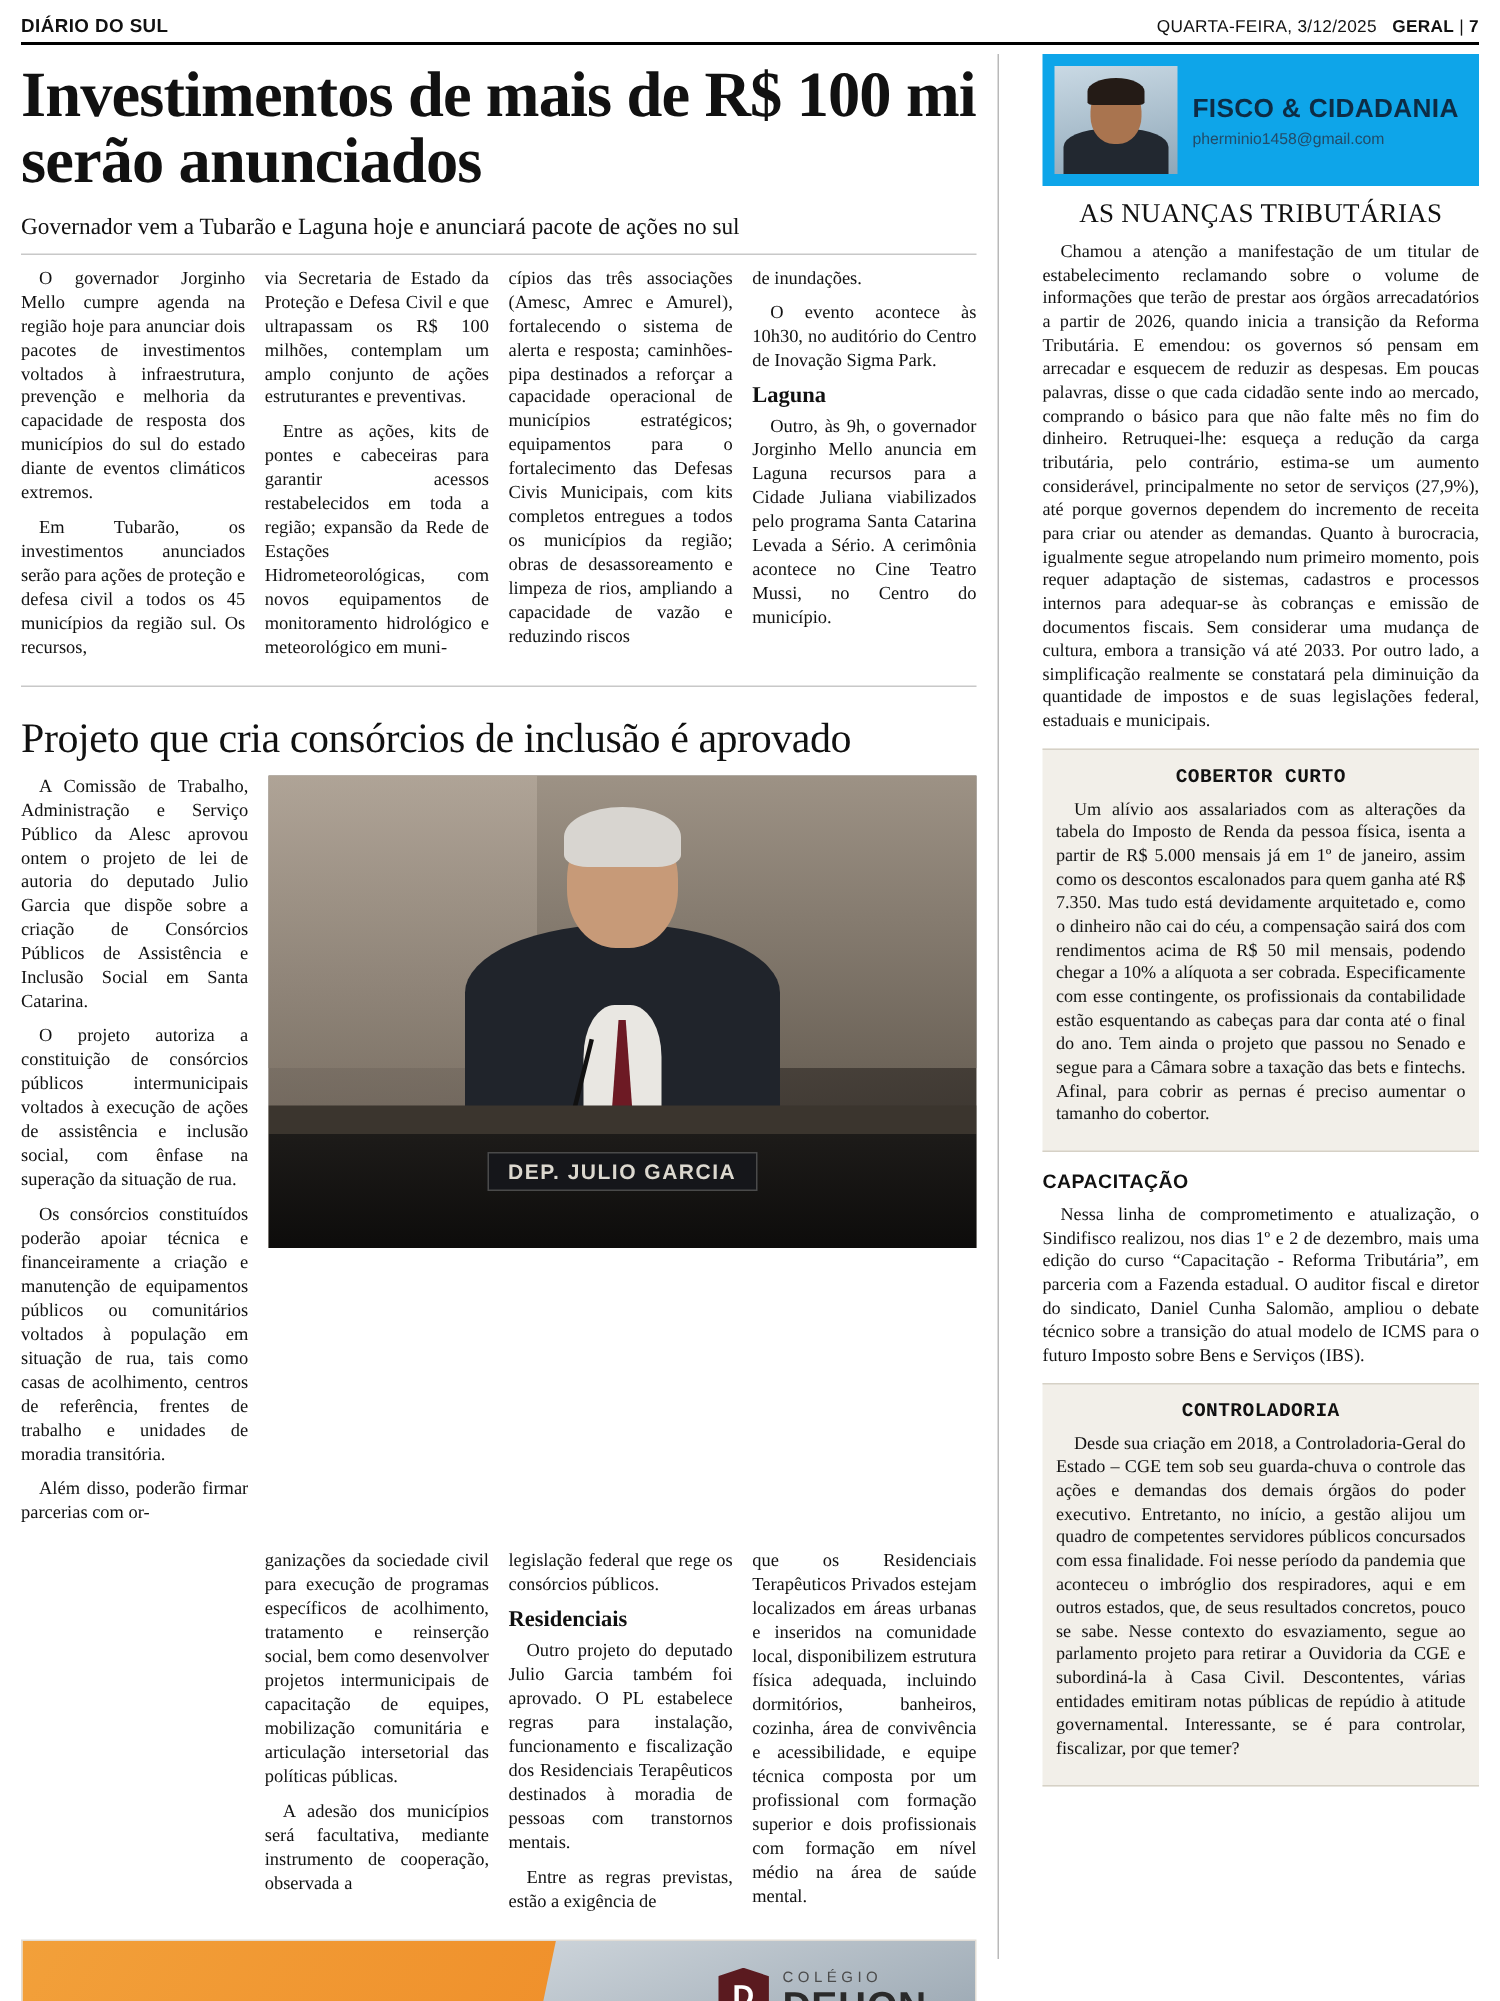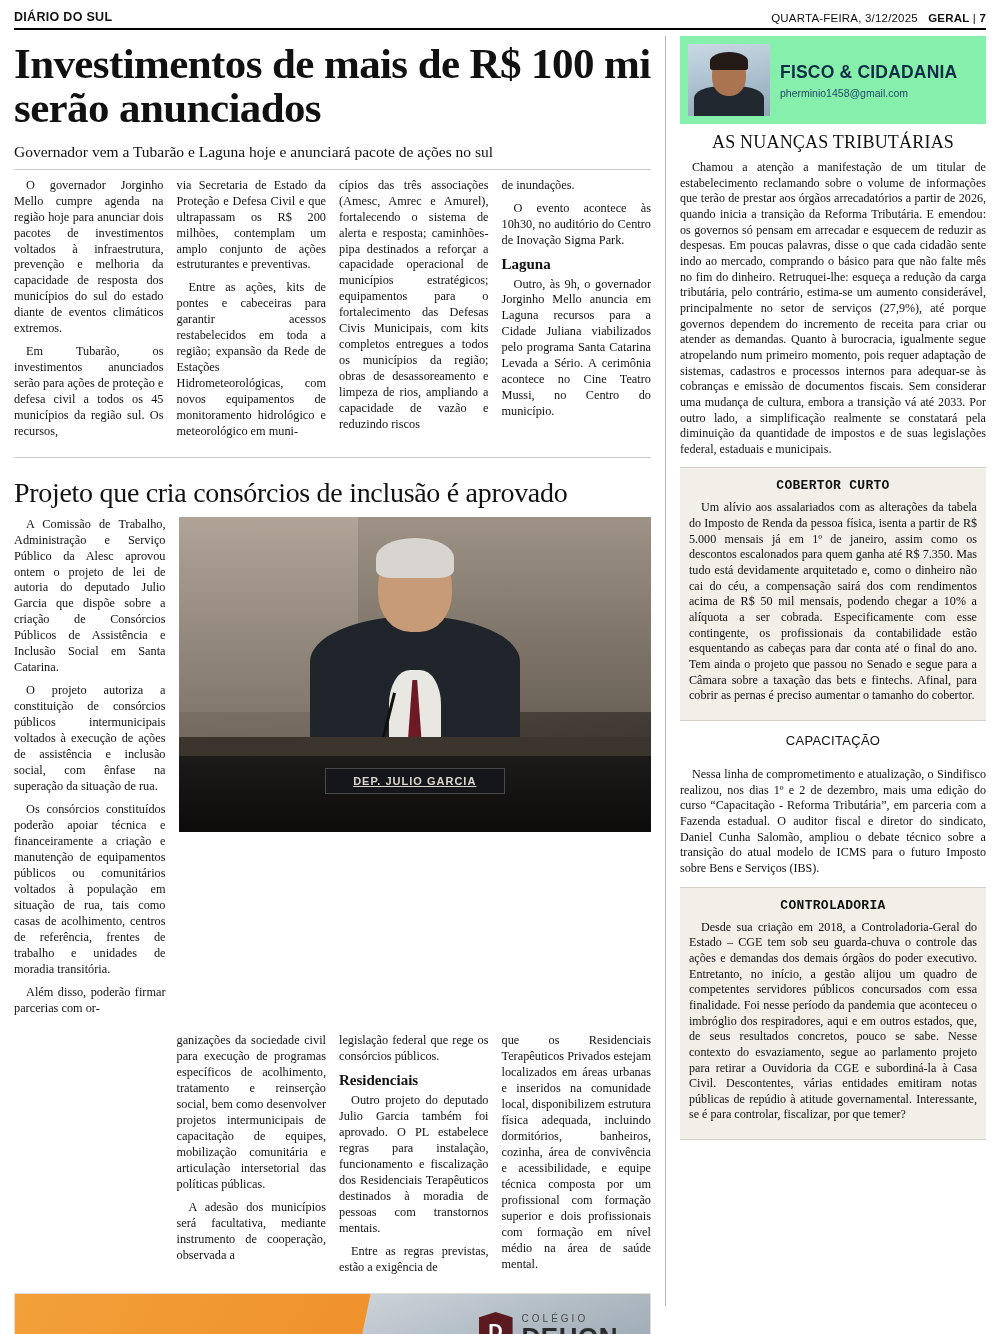--- a/index.html
+++ b/index.html
@@ -40,21 +40,21 @@
     font-family: "Liberation Sans", sans-serif;
     font-size: 11.5px;
     letter-spacing: 0.2px;
   }
   .masthead-right .sec { font-weight: bold; }
   .masthead-right .pg { font-weight: bold; }
 
   
   .body-wrap {
     display: flex;
-    gap: 0;
+    gap: 15px;
     height: 1270px;
   }
   .left-zone {
     width: 652px;
     padding-right: 14px;
     border-right: 1px solid #b9b9b9;
   }
   .right-zone {
     width: 320px;
     padding-left: 14px;
@@ -165,21 +165,21 @@
     background: #d8d5d0; border-radius: 50% 50% 20% 20%;
   }
   .photo .nameplate {
     position: absolute; left: 50%; transform: translateX(-50%);
     bottom: 12%; width: 180px; height: 26px;
     background: #15161a; border: 1px solid #4a4a4a;
     display: flex; align-items: center; justify-content: center;
   }
   .photo .nameplate span {
     font-family: "Liberation Sans", sans-serif;
-    color: #dcd8cf; font-size: 11px; letter-spacing: 1px; font-weight: bold; text-decoration: underline;
+    color: #dcd8cf; font-size: 14px; letter-spacing: 1px; font-weight: bold;
   }
   .photo .mic {
     position: absolute; left: 44%; bottom: 26%;
     width: 3px; height: 58px; background: #111;
     transform: rotate(14deg);
   }
 
   .cols3b { display: flex; gap: 13px; margin-top: 9px; }
   .cols3b .col { width: 152px; }
 
@@ -225,21 +225,21 @@
     letter-spacing: 3px; color: #4b4b4b;
   }
   .ad-logo .n2 {
     font-family: "Liberation Sans", sans-serif; font-size: 26px;
     font-weight: bold; color: #2a2a2a; letter-spacing: .5px;
   }
 
   
   .colum-head {
     display: flex; gap: 10px; align-items: stretch;
-    background: #86efac;
+    background: #0ea5e9;
     padding: 8px;
     margin-bottom: 8px;
   }
   .colum-head .portrait {
     width: 82px; height: 72px;
     background: linear-gradient(170deg,#c9d9e4 0%, #8fa7b8 100%);
     position: relative; overflow: hidden; flex: none;
   }
   .colum-head .portrait .head {
     position:absolute; left:50%; transform:translateX(-50%);
@@ -281,25 +281,24 @@
   }
   .boxed h4 {
     text-align: center;
     font-family: Liberation Mono, monospace;
     font-weight: bold;
     font-size: 13px;
     margin: 2px 0 7px 0;
     letter-spacing: .3px;
   }
   h4.plain-sec {
-    text-align: center;
-    font-family: "Liberation Sans", sans-serif;
-    font-weight: normal;
+    font-family: "Liberation Sans", sans-serif;
+    font-weight: bold;
     font-size: 13px;
-    margin: 12px 0 19px 0;
+    margin: 12px 0 7px 0;
     letter-spacing: .3px;
   }
 </style>
 </head>
 <body>
 
 <div class="page">
 
   <div class="masthead">
     <div class="masthead-left">DIÁRIO DO SUL</div>
@@ -318,21 +317,21 @@
 
       <h1 class="headline">Investimentos de mais de R$ 100 mi serão anunciados</h1>
       <div class="subhead">Governador vem a Tubarão e Laguna hoje e anunciará pacote de ações no sul</div>
 
       <div class="cols4">
         <div class="col">
           <p class="body first">O governador Jorginho Mello cumpre agenda na região hoje para anunciar dois pacotes de investimentos voltados à infraestrutura, prevenção e melhoria da capacidade de resposta dos municípios do sul do estado diante de eventos climáticos extremos.</p>
           <p class="body ind">Em Tubarão, os investimentos anunciados serão para ações de proteção e defesa civil a todos os 45 municípios da região sul. Os recursos,</p>
         </div>
         <div class="col">
-          <p class="body">via Secretaria de Estado da Proteção e Defesa Civil e que ultrapassam os R$ 200 milhões, contemplam um amplo conjunto de ações estruturantes e preventivas.</p>
+          <p class="body">via Secretaria de Estado da Proteção e Defesa Civil e que ultrapassam os R$ 100 milhões, contemplam um amplo conjunto de ações estruturantes e preventivas.</p>
           <p class="body ind">Entre as ações, kits de pontes e cabeceiras para garantir acessos restabelecidos em toda a região; expansão da Rede de Estações Hidrometeorológicas, com novos equipamentos de monitoramento hidrológico e meteorológico em muni-</p>
         </div>
         <div class="col">
           <p class="body">cípios das três associações (Amesc, Amrec e Amurel), fortalecendo o sistema de alerta e resposta; caminhões-pipa destinados a reforçar a capacidade operacional de municípios estratégicos; equipamentos para o fortalecimento das Defesas Civis Municipais, com kits completos entregues a todos os municípios da região; obras de desassoreamento e limpeza de rios, ampliando a capacidade de vazão e reduzindo riscos</p>
         </div>
         <div class="col">
           <p class="body">de inundações.</p>
           <p class="body ind">O evento acontece às 10h30, no auditório do Centro de Inovação Sigma Park.</p>
           <h3 class="subsec">Laguna</h3>
           <p class="body ind">Outro, às 9h, o governador Jorginho Mello anuncia em Laguna recursos para a Cidade Juliana viabilizados pelo programa Santa Catarina Levada a Sério. A cerimônia acontece no Cine Teatro Mussi, no Centro do município.</p>

